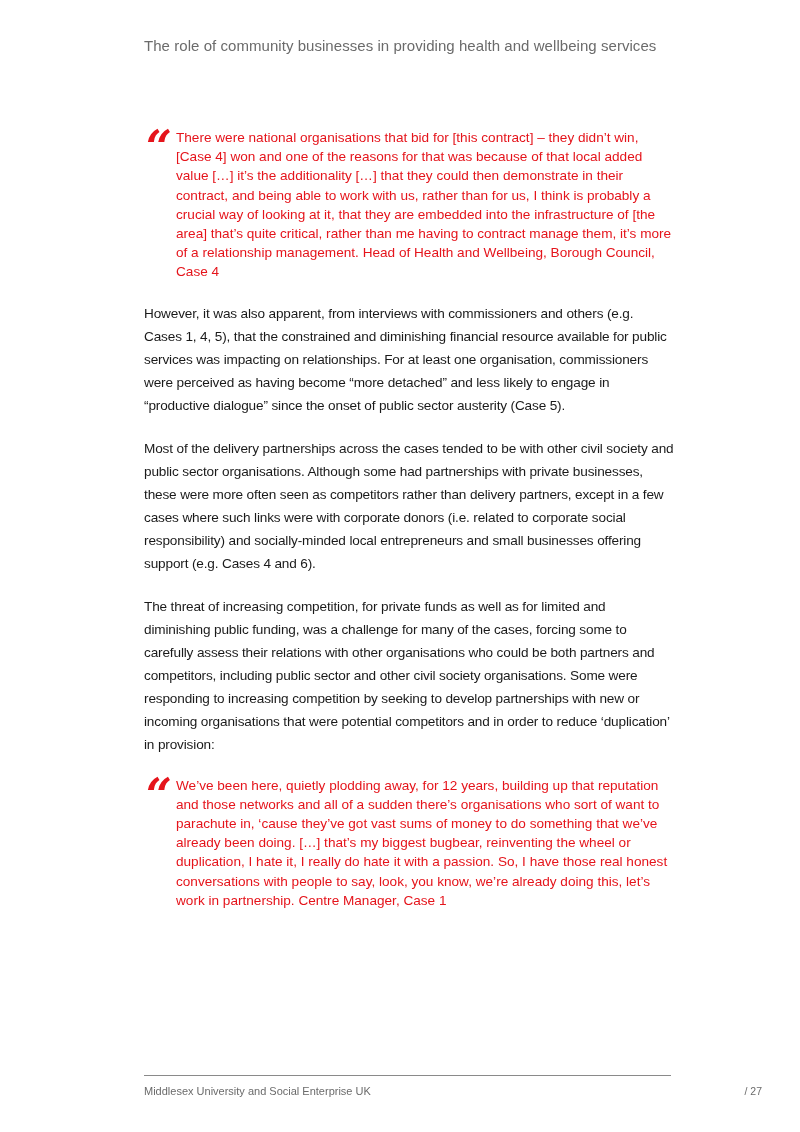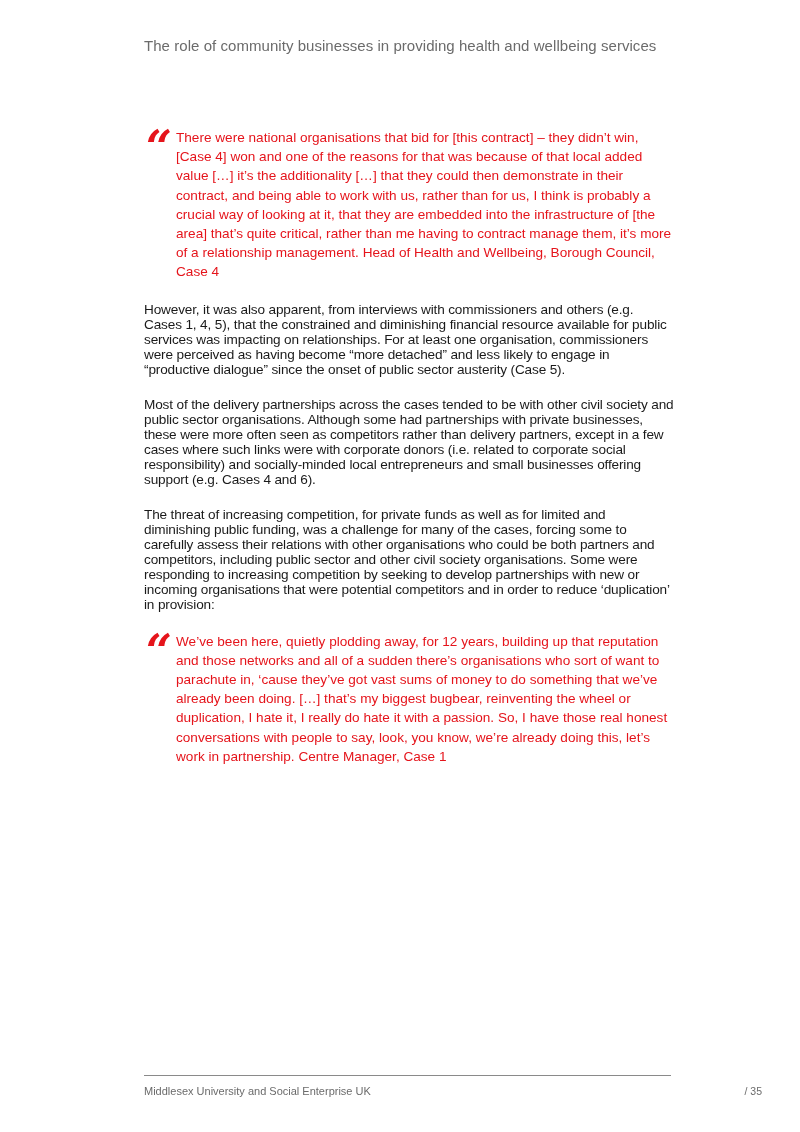--- a/index.html
+++ b/index.html
@@ -48,21 +48,21 @@
       color: #e5141b;
       transform: skewX(-8deg);
     }
     .quote-text {
     }
     .quote-attrib {
       font-style: normal;
     }
     .para {
       font-size: 13.6px;
-      line-height: 15px;
+      line-height: 23px;
       color: #1a1a1a;
       margin: 0 0 20px 0;
       letter-spacing: -0.15px;
     }
     .footer-rule {
       position: absolute;
       left: 144px;
       top: 1075px;
       width: 527px;
       height: 1px;
@@ -103,13 +103,13 @@
   <div class="quote">
     <span class="quote-mark">“</span>
     <span class="quote-text">We’ve been here, quietly plodding away, for 12 years, building up that reputation and those networks and all of a sudden there’s organisations who sort of want to parachute in, ‘cause they’ve got vast sums of money to do something that we’ve already been doing. […] that’s my biggest bugbear, reinventing the wheel or duplication, I hate it, I really do hate it with a passion. So, I have those real honest conversations with people to say, look, you know, we’re already doing this, let’s work in partnership. </span>
     <span class="quote-attrib">Centre Manager, Case 1</span>
   </div>
 
 </div>
 
 <div class="footer-rule"></div>
 <div class="footer-left">Middlesex University and Social Enterprise UK</div>
-<div class="footer-right">/ 35</div>
+<div class="footer-right">/ 27</div>
 
 </body></html>

